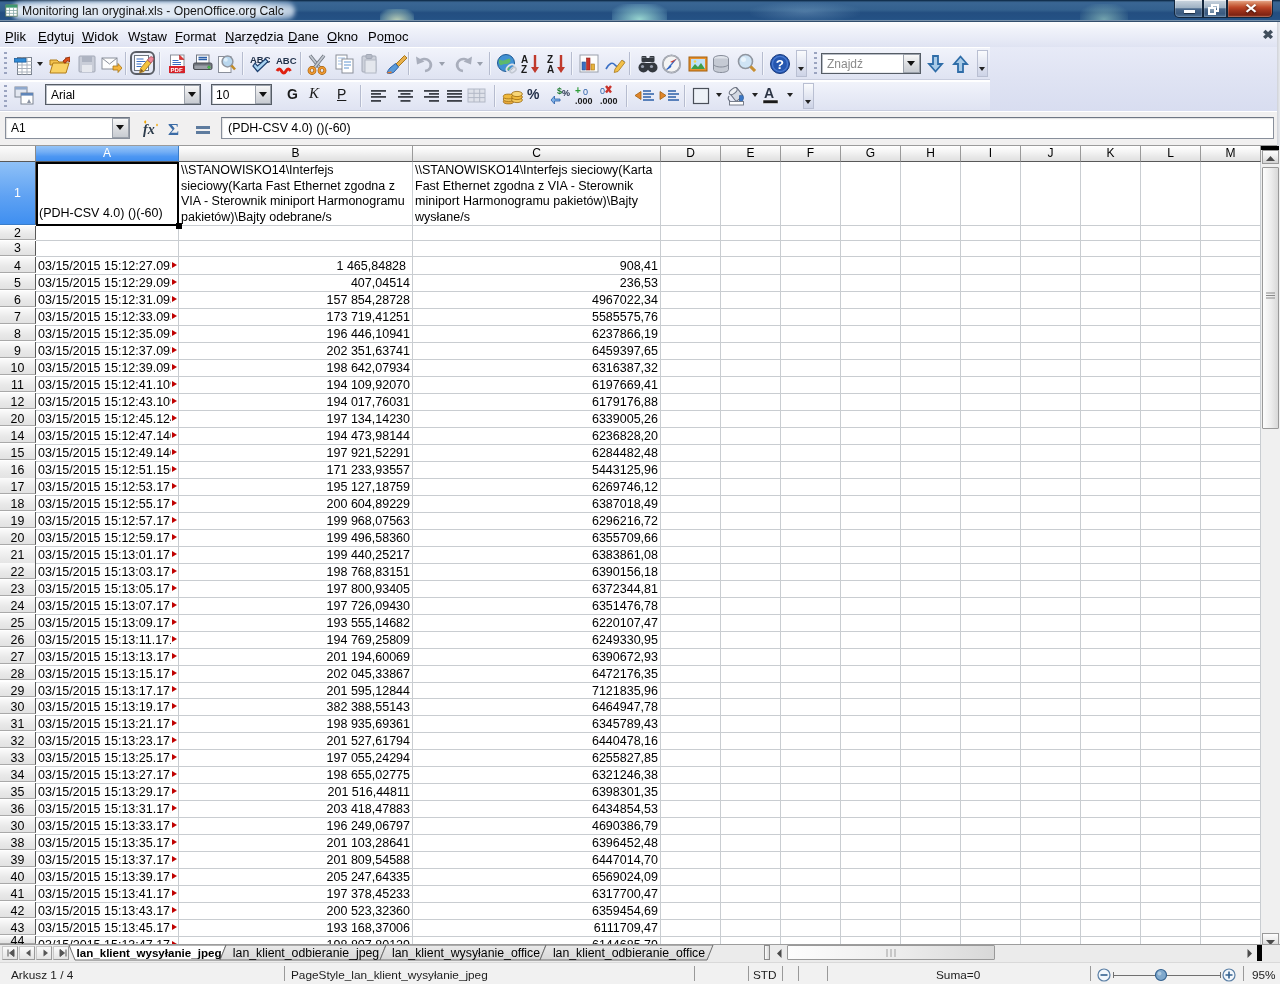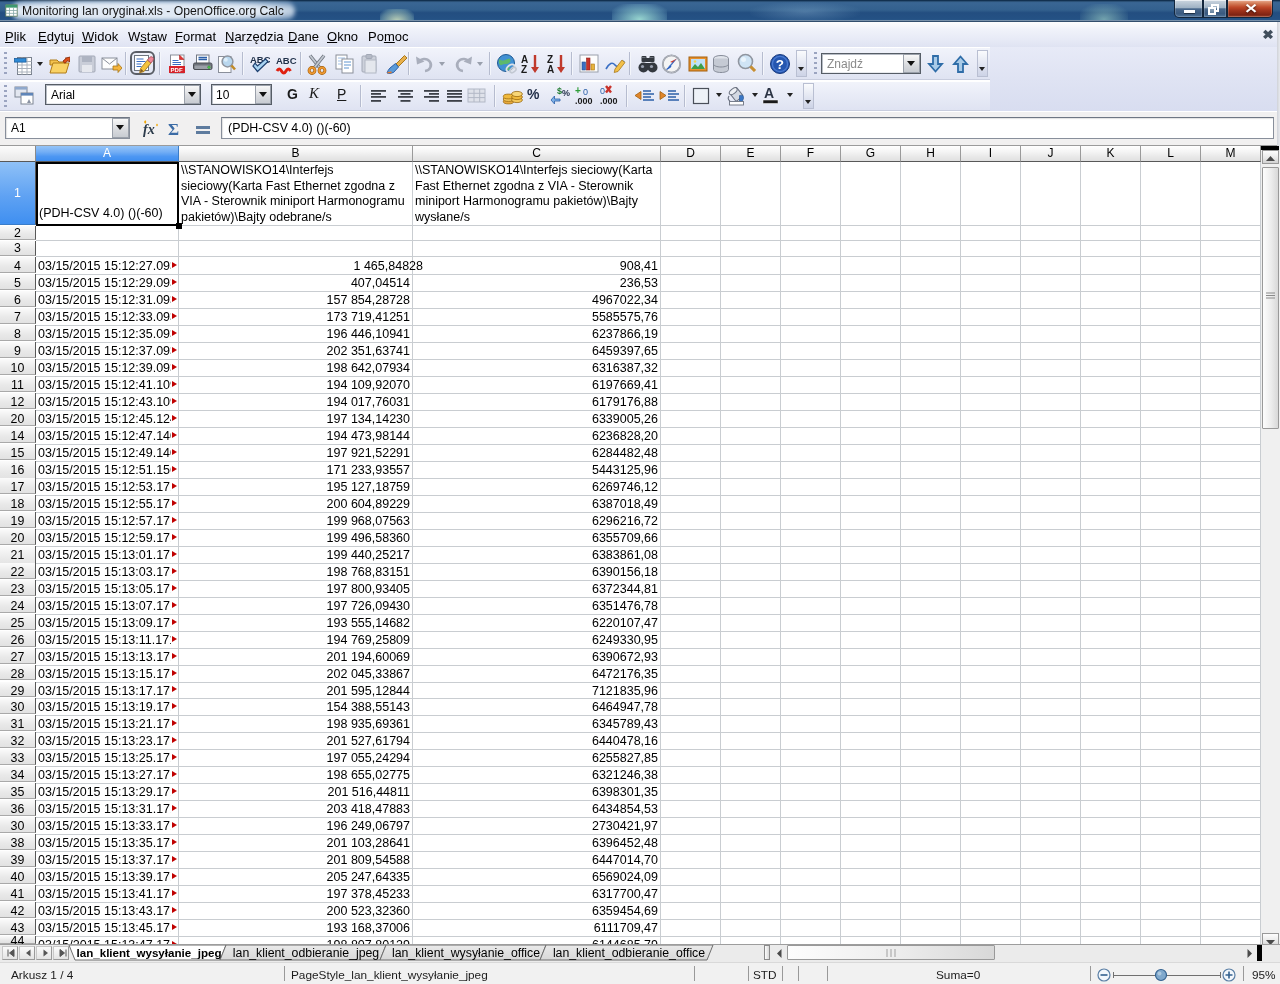--- a/index.html
+++ b/index.html
@@ -542,21 +542,21 @@
 <div class="hl" style="top:688.32px"></div>
 <div class="hl" style="top:705.30px"></div>
 <div class="hl" style="top:722.28px"></div>
 <div class="hl" style="top:739.26px"></div>
 <div class="hl" style="top:756.24px"></div>
 <div class="hl" style="top:773.22px"></div>
 <div class="hl" style="top:790.20px"></div>
 <div class="wrapcell" style="left:181px;top:17px;width:229px">\\STANOWISKO14\Interfejs<br>sieciowy(Karta Fast Ethernet zgodna z<br>VIA - Sterownik miniport Harmonogramu<br>pakietów)\Bajty odebrane/s</div>
 <div class="wrapcell" style="left:415px;top:17px;width:243px">\\STANOWISKO14\Interfejs sieciowy(Karta<br>Fast Ethernet zgodna z VIA - Sterownik<br>miniport Harmonogramu pakietów)\Bajty<br>wysłane/s</div>
 <div class="arow" style="top:111.00px">03/15/2015 15:12:27.093</div>
-<div class="num" style="top:111.00px;left:194px;width:229px">1 465,84828</div>
+<div class="num" style="top:111.00px;left:177px;width:229px">1 465,84828</div>
 <div class="num" style="top:111.00px;left:415px;width:243px">908,41</div>
 <div class="tri" style="top:115.99px"></div>
 <div class="arow" style="top:127.98px">03/15/2015 15:12:29.093</div>
 <div class="num" style="top:127.98px;left:181px;width:229px">407,04514</div>
 <div class="num" style="top:127.98px;left:415px;width:243px">236,53</div>
 <div class="tri" style="top:132.97px"></div>
 <div class="arow" style="top:144.96px">03/15/2015 15:12:31.093</div>
 <div class="num" style="top:144.96px;left:181px;width:229px">157 854,28728</div>
 <div class="num" style="top:144.96px;left:415px;width:243px">4967022,34</div>
 <div class="tri" style="top:149.95px"></div>
@@ -646,21 +646,21 @@
 <div class="tri" style="top:506.53px"></div>
 <div class="arow" style="top:518.52px">03/15/2015 15:13:15.171</div>
 <div class="num" style="top:518.52px;left:181px;width:229px">202 045,33867</div>
 <div class="num" style="top:518.52px;left:415px;width:243px">6472176,35</div>
 <div class="tri" style="top:523.51px"></div>
 <div class="arow" style="top:535.50px">03/15/2015 15:13:17.171</div>
 <div class="num" style="top:535.50px;left:181px;width:229px">201 595,12844</div>
 <div class="num" style="top:535.50px;left:415px;width:243px">7121835,96</div>
 <div class="tri" style="top:540.49px"></div>
 <div class="arow" style="top:552.48px">03/15/2015 15:13:19.171</div>
-<div class="num" style="top:552.48px;left:181px;width:229px">154 388,55143</div>
+<div class="num" style="top:552.48px;left:181px;width:229px">382 388,55143</div>
 <div class="num" style="top:552.48px;left:415px;width:243px">6464947,78</div>
 <div class="tri" style="top:557.47px"></div>
 <div class="arow" style="top:569.46px">03/15/2015 15:13:21.171</div>
 <div class="num" style="top:569.46px;left:181px;width:229px">198 935,69361</div>
 <div class="num" style="top:569.46px;left:415px;width:243px">6345789,43</div>
 <div class="tri" style="top:574.45px"></div>
 <div class="arow" style="top:586.44px">03/15/2015 15:13:23.171</div>
 <div class="num" style="top:586.44px;left:181px;width:229px">201 527,61794</div>
 <div class="num" style="top:586.44px;left:415px;width:243px">6440478,16</div>
 <div class="tri" style="top:591.43px"></div>
@@ -675,21 +675,21 @@
 <div class="arow" style="top:637.38px">03/15/2015 15:13:29.171</div>
 <div class="num" style="top:637.38px;left:181px;width:229px">201 516,44811</div>
 <div class="num" style="top:637.38px;left:415px;width:243px">6398301,35</div>
 <div class="tri" style="top:642.37px"></div>
 <div class="arow" style="top:654.36px">03/15/2015 15:13:31.171</div>
 <div class="num" style="top:654.36px;left:181px;width:229px">203 418,47883</div>
 <div class="num" style="top:654.36px;left:415px;width:243px">6434854,53</div>
 <div class="tri" style="top:659.35px"></div>
 <div class="arow" style="top:671.34px">03/15/2015 15:13:33.171</div>
 <div class="num" style="top:671.34px;left:181px;width:229px">196 249,06797</div>
-<div class="num" style="top:671.34px;left:415px;width:243px">2730421,97</div>
+<div class="num" style="top:671.34px;left:415px;width:243px">4690386,79</div>
 <div class="tri" style="top:676.33px"></div>
 <div class="arow" style="top:688.32px">03/15/2015 15:13:35.171</div>
 <div class="num" style="top:688.32px;left:181px;width:229px">201 103,28641</div>
 <div class="num" style="top:688.32px;left:415px;width:243px">6396452,48</div>
 <div class="tri" style="top:693.31px"></div>
 <div class="arow" style="top:705.30px">03/15/2015 15:13:37.171</div>
 <div class="num" style="top:705.30px;left:181px;width:229px">201 809,54588</div>
 <div class="num" style="top:705.30px;left:415px;width:243px">6447014,70</div>
 <div class="tri" style="top:710.29px"></div>
 <div class="arow" style="top:722.28px">03/15/2015 15:13:39.171</div>

